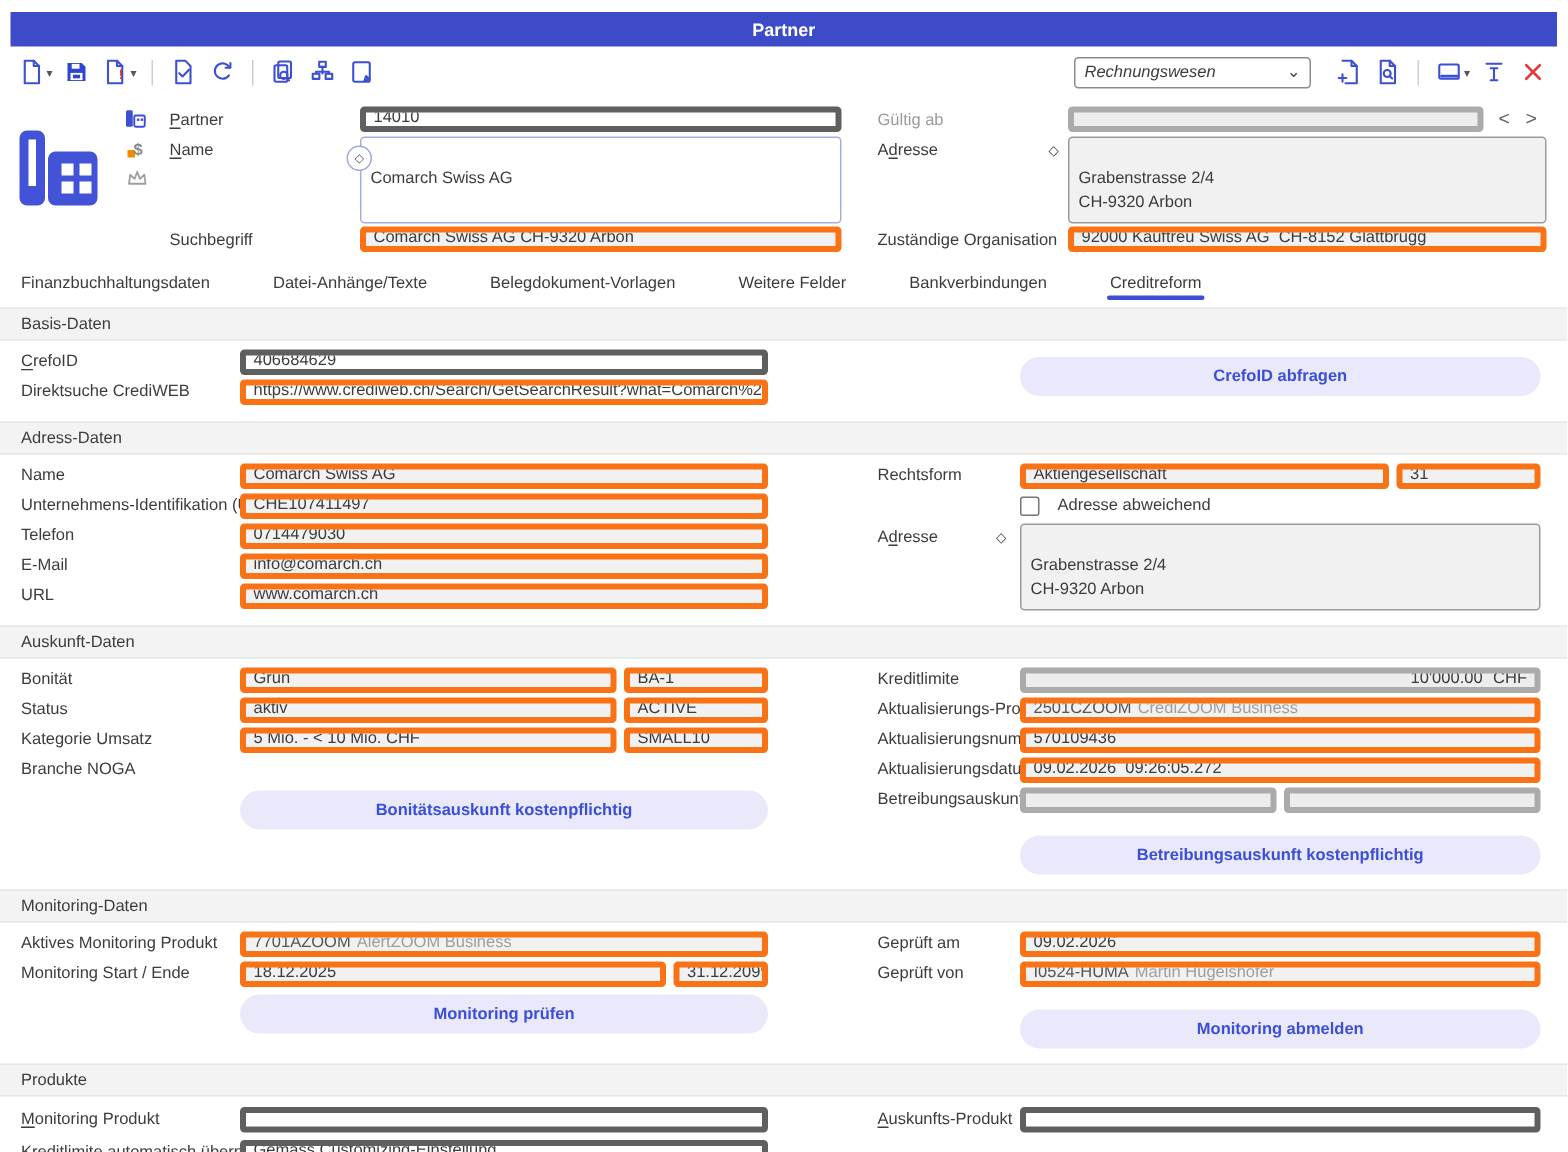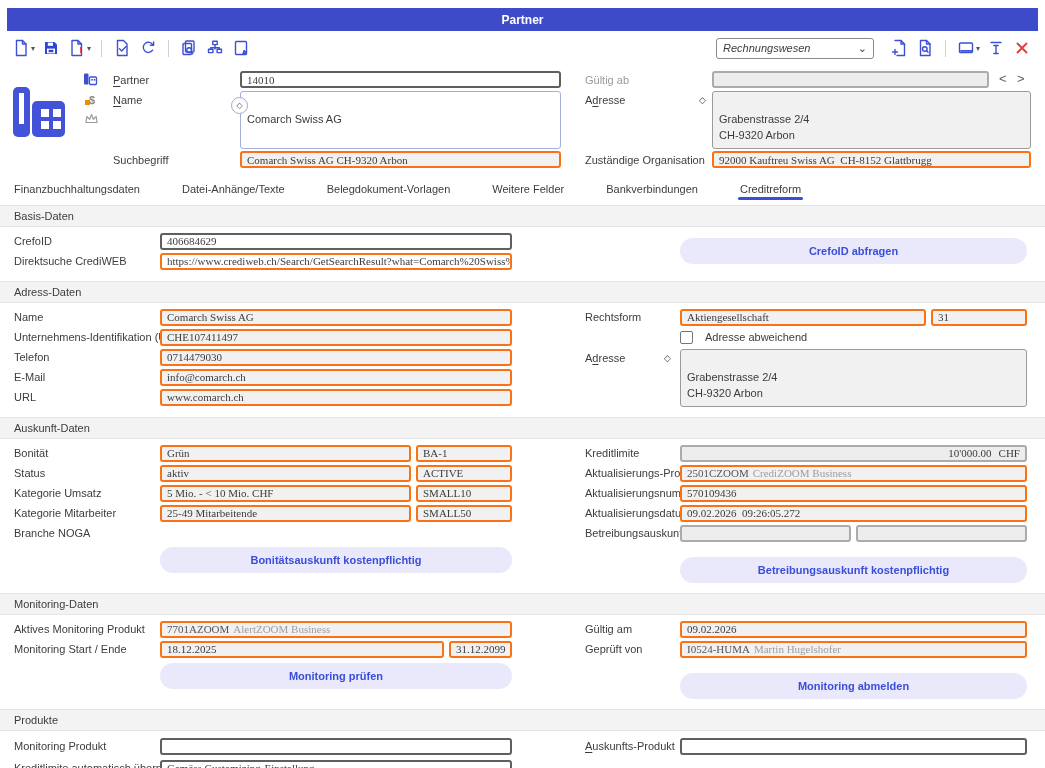--- a/index.html
+++ b/index.html
@@ -21,22 +21,22 @@
   .tbsep { width: 1px; height: 17px; background: #cfcfcf; margin: 0 7px; }
   .spacer { flex: 1; }
   .select { width: 158px; height: 21px; border: 1px solid #8a8a8a; border-radius: 3px;
     background: #fff; display: flex; align-items: center; padding: 0 6px; margin-right: 12px; cursor: pointer; }
   .select span:first-child { flex: 1; font-style: italic; }
   .chev { color: #444; font-size: 11px; line-height: 8px; }
   
   .header { position: relative; height: 110px; }
   .abs { position: absolute; }
   .dimlabel { color: #9a9a9a; }
-  .fld { height: 17px; border: 2px solid #f97316; border-radius: 3px; background: #f1f1f1;
-    display: flex; align-items: center; padding: 0 5px; overflow: hidden; white-space: nowrap; font-family: Liberation Serif, serif; }
+  .fld { height: 17px; border: 4px solid #f97316; border-radius: 3px; background: #f1f1f1;
+    display: flex; align-items: flex-end; padding: 0 5px; overflow: hidden; white-space: nowrap; }
   .fld.white { background: #fff; }
   .fld.edit  { background: #fff; border-color: #5f5f5f; }
   .fld.dis   { background: #ededed; border-color: #ababab; }
   .area { border: 1px solid #9b9b9b; border-radius: 3px; background: #f1f1f1;
     padding: 2px 6px; white-space: pre-line; line-height: 1.5; overflow: hidden; }
   .area.white { background: #fff; border-color: #a6aede; }
   .circdia { width: 17px; height: 17px; border: 1px solid #9fa8da; border-radius: 50%;
     background: #fff; display: flex; align-items: center; justify-content: center;
     font-size: 8px; color: #555; }
   .diamond { font-size: 9px; color: #3c3c3c; }
@@ -404,31 +404,20 @@
       <div class="fl">
         <div class="fld grow">
             <span>5 Mio. - &lt; 10 Mio. CHF</span>
           </div>
         <div class="fld codefld">
             <span>SMALL10</span>
           </div>
       </div>
     </div>
     <div class="row">
-      <div class="lab-l">Kategorie Mitarbeiter</div>
-      <div class="fl">
-        <div class="fld grow">
-            <span>25-49 Mitarbeitende</span>
-          </div>
-        <div class="fld codefld">
-            <span>SMALL50</span>
-          </div>
-      </div>
-    </div>
-    <div class="row">
       <div class="lab-l">Branche NOGA</div>
     </div>
     <div class="pill btnrow-l">Bonitätsauskunft kostenpflichtig</div>
   </div>
   <div class="col-r">
     <div class="row">
       <div class="lab-r">Kreditlimite</div>
       <div class="fr">
         <div class="fld dis grow num">
           <span>10'000.00</span>
@@ -494,21 +483,21 @@
           </div>
         <div class="fld grow">
             <span>31.12.2099</span>
           </div>
       </div>
     </div>
     <div class="pill btnrow-l">Monitoring prüfen</div>
   </div>
   <div class="col-r">
     <div class="row">
-      <div class="lab-r">Gültig am</div>
+      <div class="lab-r">Geprüft am</div>
       <div class="fr">
           <div class="fld grow">
             <span>09.02.2026</span>
           </div>
         </div>
     </div>
     <div class="row">
       <div class="lab-r">Geprüft von</div>
       <div class="fr">
         <div class="fld grow">

